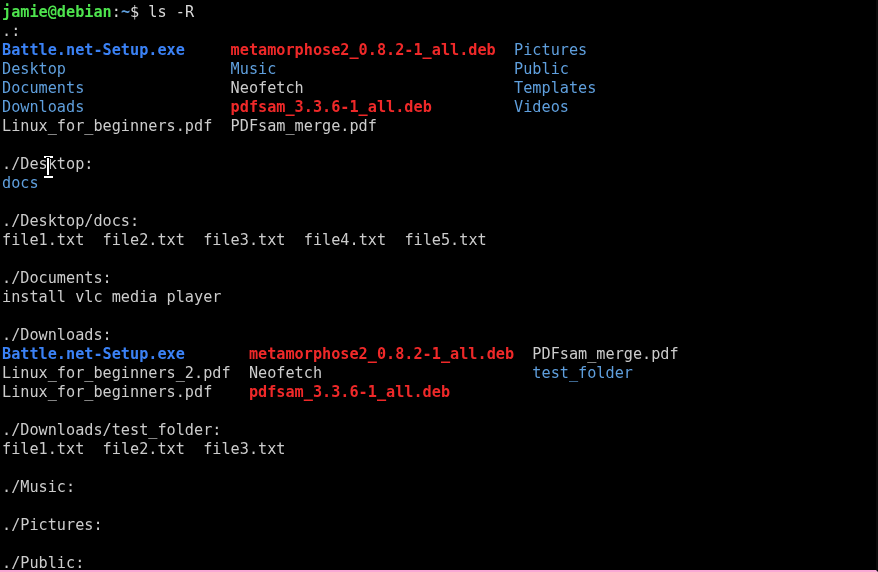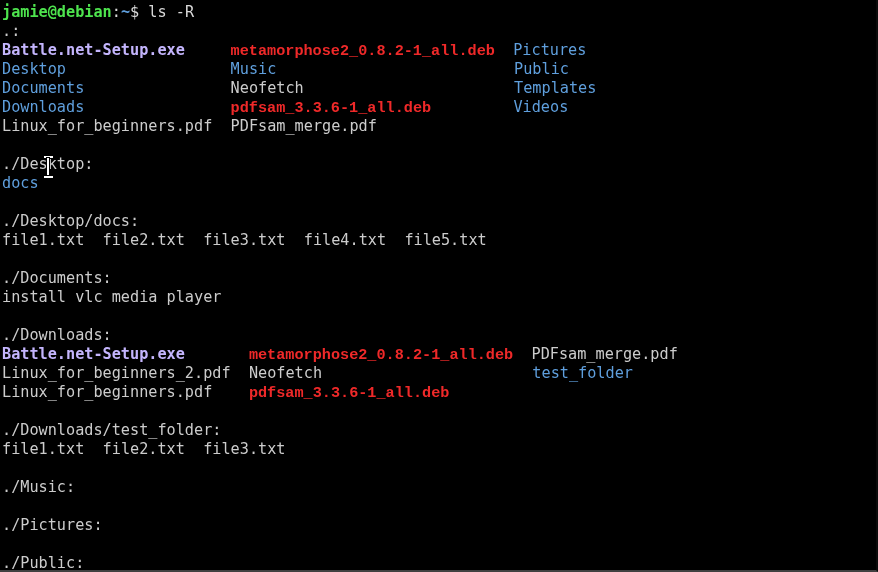--- a/index.html
+++ b/index.html
@@ -15,21 +15,21 @@
     font-family: "DejaVu Sans Mono", "Liberation Mono", monospace;
   }
 
   #terminal {
     position: relative;
     width: 878px;
     height: 572px;
     background: #000000;
     box-sizing: border-box;
     border-right: 2px solid #0b0b0b;
-    border-bottom: 2px solid #404040;
+    border-bottom: 2px solid #f9a8d4;
     overflow: hidden;
   }
 
   #screen {
     position: absolute;
     left: 2px;
     top: 3px;
     width: 874px;
     font-size: 15.2px;
     line-height: 19px;
@@ -40,23 +40,23 @@
 
   .line {
     height: 19px;
     white-space: pre;
   }
 
   
   .c-default { color: #cccccc; }
   .c-white   { color: #d8d8d8; }
   .c-green   { color: #4ee44e; font-weight: bold; }
-  .c-exe     { color: #c4b5fd; font-weight: bold; }
+  .c-exe     { color: #3b82f6; font-weight: bold; }
   .c-dir     { color: #5f9fdd; font-weight: normal; }
-  .c-arch    { color: #ef2929; font-weight: bold; font-family: Liberation Mono, monospace; }
+  .c-arch    { color: #ef2929; font-weight: bold; }
   .c-tilde   { color: #5f9fdd; font-weight: bold; }
 
   
   #mouse-cursor {
     position: absolute;
     left: 44px;
     top: 156px;
     width: 9px;
     height: 22px;
     pointer-events: none;

